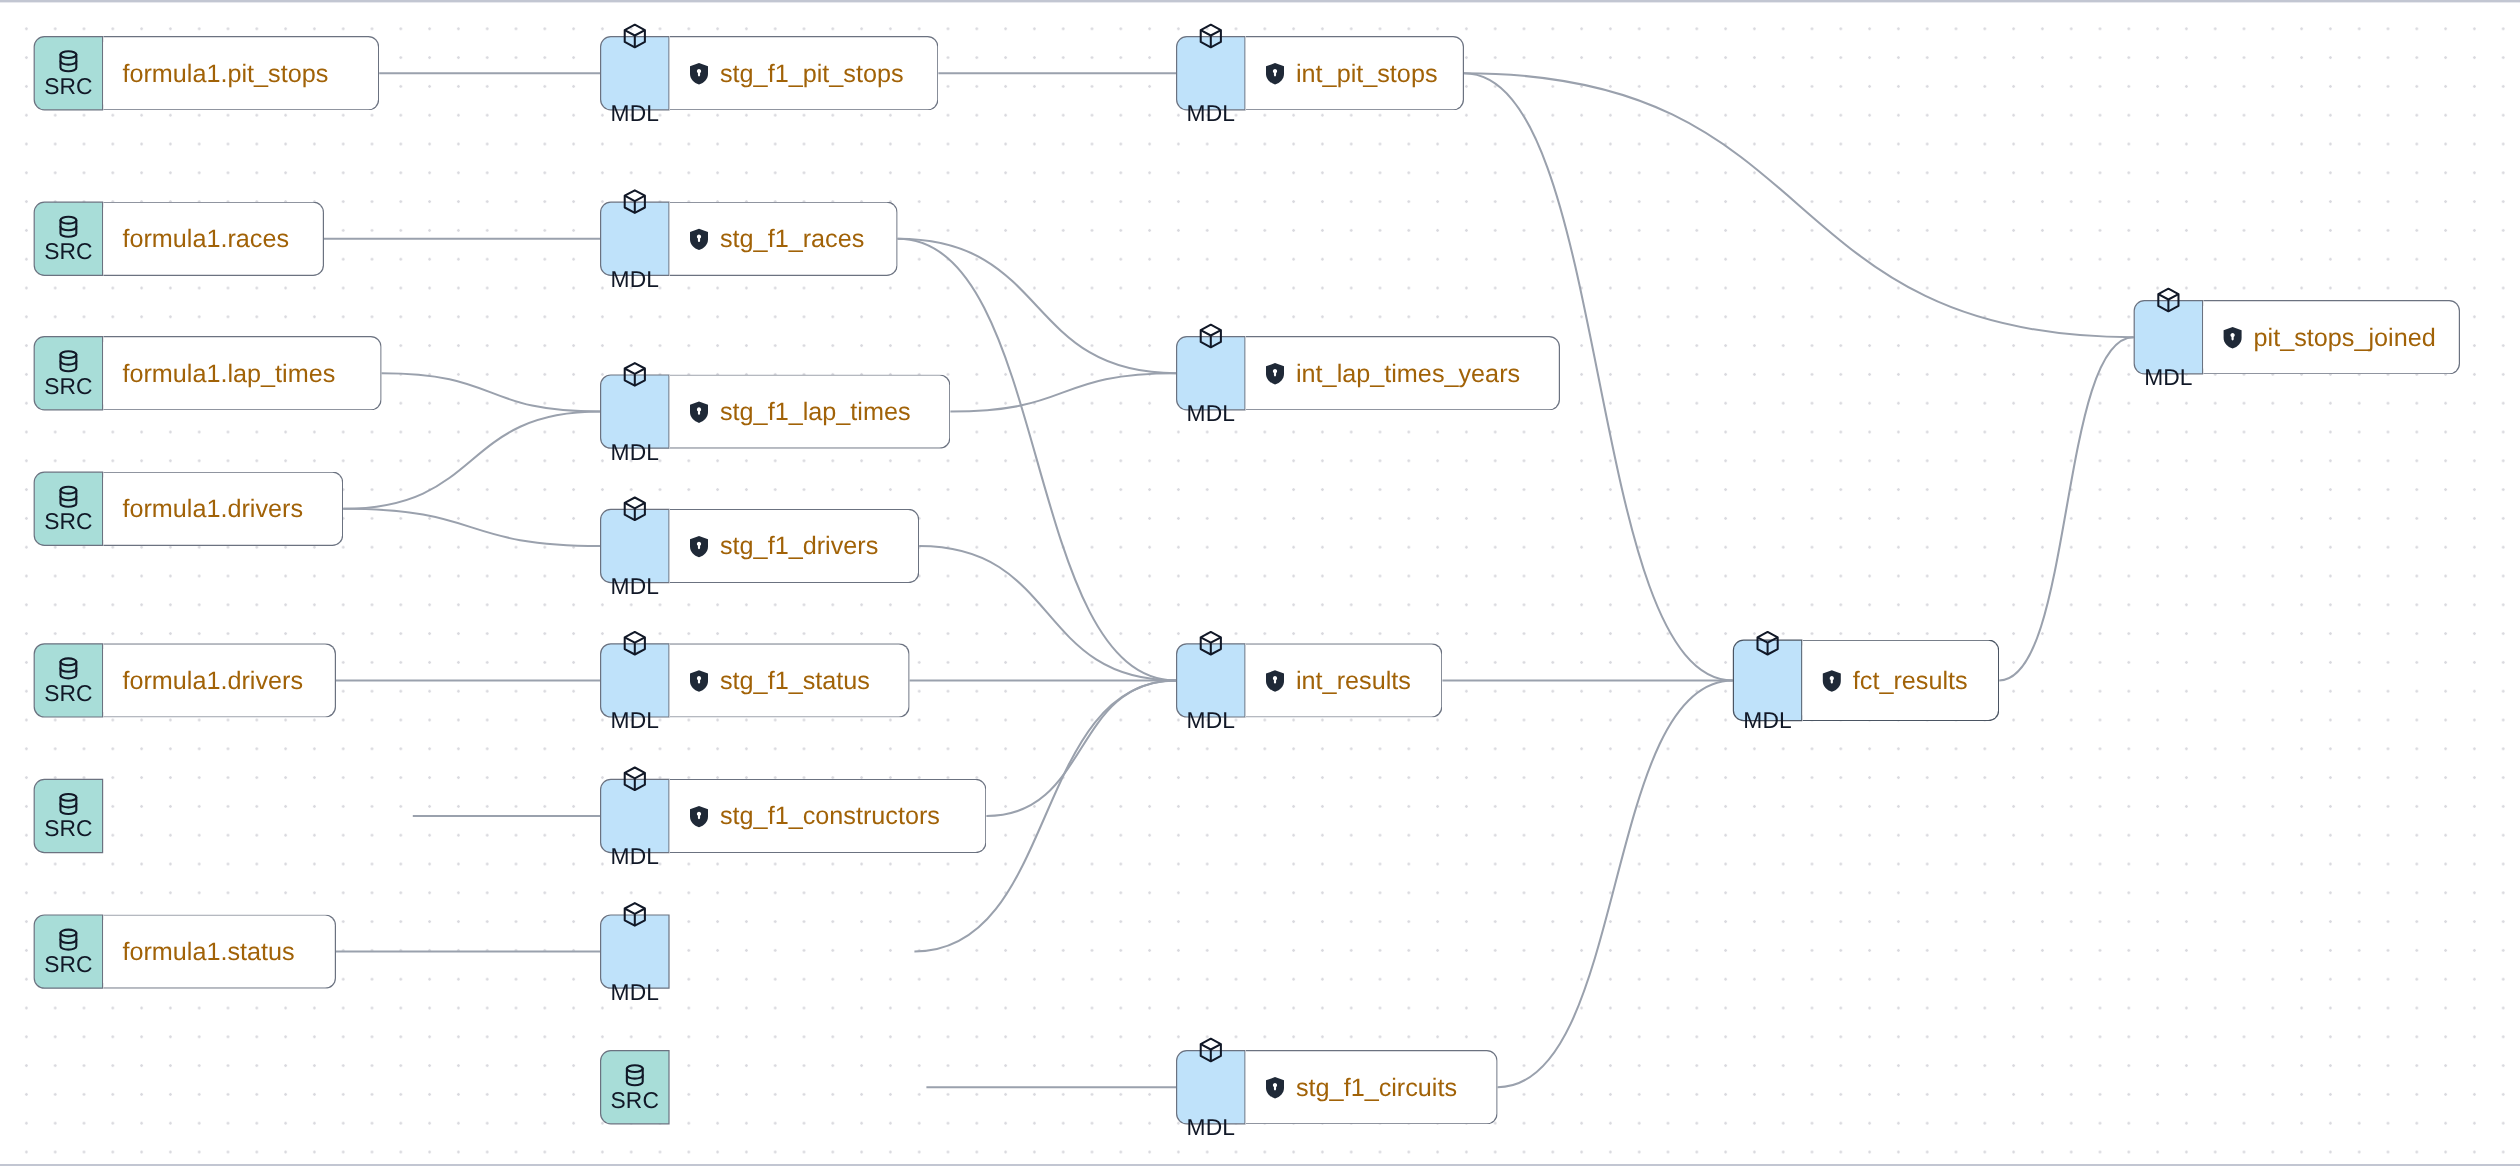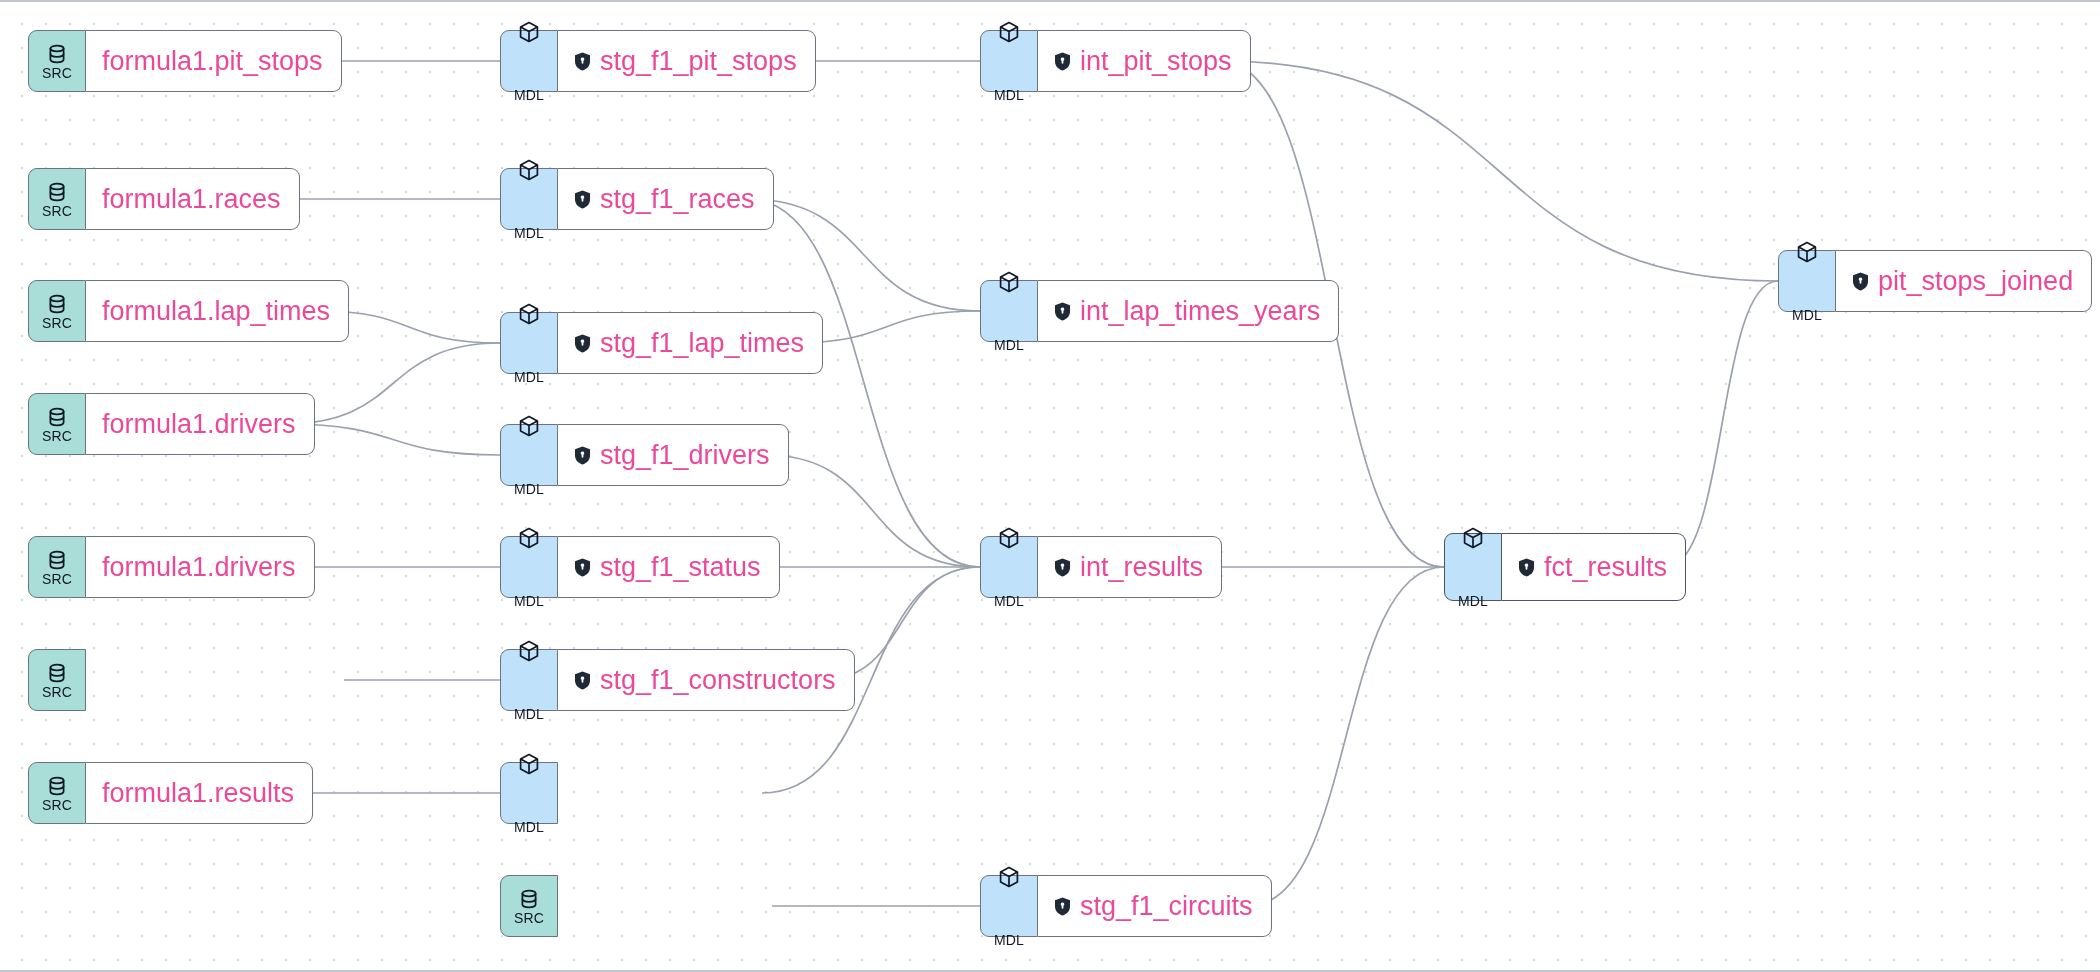--- a/index.html
+++ b/index.html
@@ -49,40 +49,40 @@
     border-radius: 9px 0 0 9px;
     box-sizing: border-box;
   }
   .badge.src { background: #a8ddd8; }
   .badge.mdl { background: #bfe2fa; gap: 44px; }
   .badge .glyph {
     display: block;
     line-height: 0;
   }
   .badge .code {
-    font-size: 14px;
+    font-size: 19px;
     letter-spacing: 0.1px;
     color: #111827;
     line-height: 1;
   }
   .body {
     flex: 1 1 auto;
     background: #ffffff;
     border: 1.6px solid #6b7280;
     border-left: none;
     border-radius: 0 9px 9px 0;
     display: flex;
     align-items: center;
     gap: 9px;
     padding: 0 18px 0 16px;
     box-sizing: border-box;
   }
   .body .label {
-    font-size: 27px;
-    color: #ec4899;
+    font-size: 21px;
+    color: #a16207;
     white-space: nowrap;
     line-height: 1;
   }
   .shield { flex: 0 0 auto; line-height: 0; }
   .node.emph .badge, .node.emph .body { border-color: #4b5563; }
 </style>
 </head>
 <body>
 
 <div id="canvas">
@@ -188,21 +188,21 @@
     <div class="node" style="left: 28px; top: 760px; width: 252px; height: 62px;">
       <div class="badge src">
         <span class="glyph"><svg width="22" height="22" viewBox="0 0 24 24" fill="none" stroke="#111827" stroke-width="1.9" stroke-linecap="round">
             <ellipse cx="12" cy="6" rx="7.2" ry="3.1"></ellipse>
             <path d="M4.8 6v6c0 1.7 3.2 3.1 7.2 3.1s7.2-1.4 7.2-3.1V6"></path>
             <path d="M4.8 12v6c0 1.7 3.2 3.1 7.2 3.1s7.2-1.4 7.2-3.1v-6"></path>
           </svg></span>
         <span class="code">SRC</span>
       </div>
       <div class="body">
-        <span class="label">formula1.results</span>
+        <span class="label">formula1.status</span>
       </div>
     </div>
     <div class="node" style="left: 500px; top: 873px; width: 272px; height: 62px;">
       <div class="badge src">
         <span class="glyph"><svg width="22" height="22" viewBox="0 0 24 24" fill="none" stroke="#111827" stroke-width="1.9" stroke-linecap="round">
             <ellipse cx="12" cy="6" rx="7.2" ry="3.1"></ellipse>
             <path d="M4.8 6v6c0 1.7 3.2 3.1 7.2 3.1s7.2-1.4 7.2-3.1V6"></path>
             <path d="M4.8 12v6c0 1.7 3.2 3.1 7.2 3.1s7.2-1.4 7.2-3.1v-6"></path>
           </svg></span>
         <span class="code">SRC</span>

